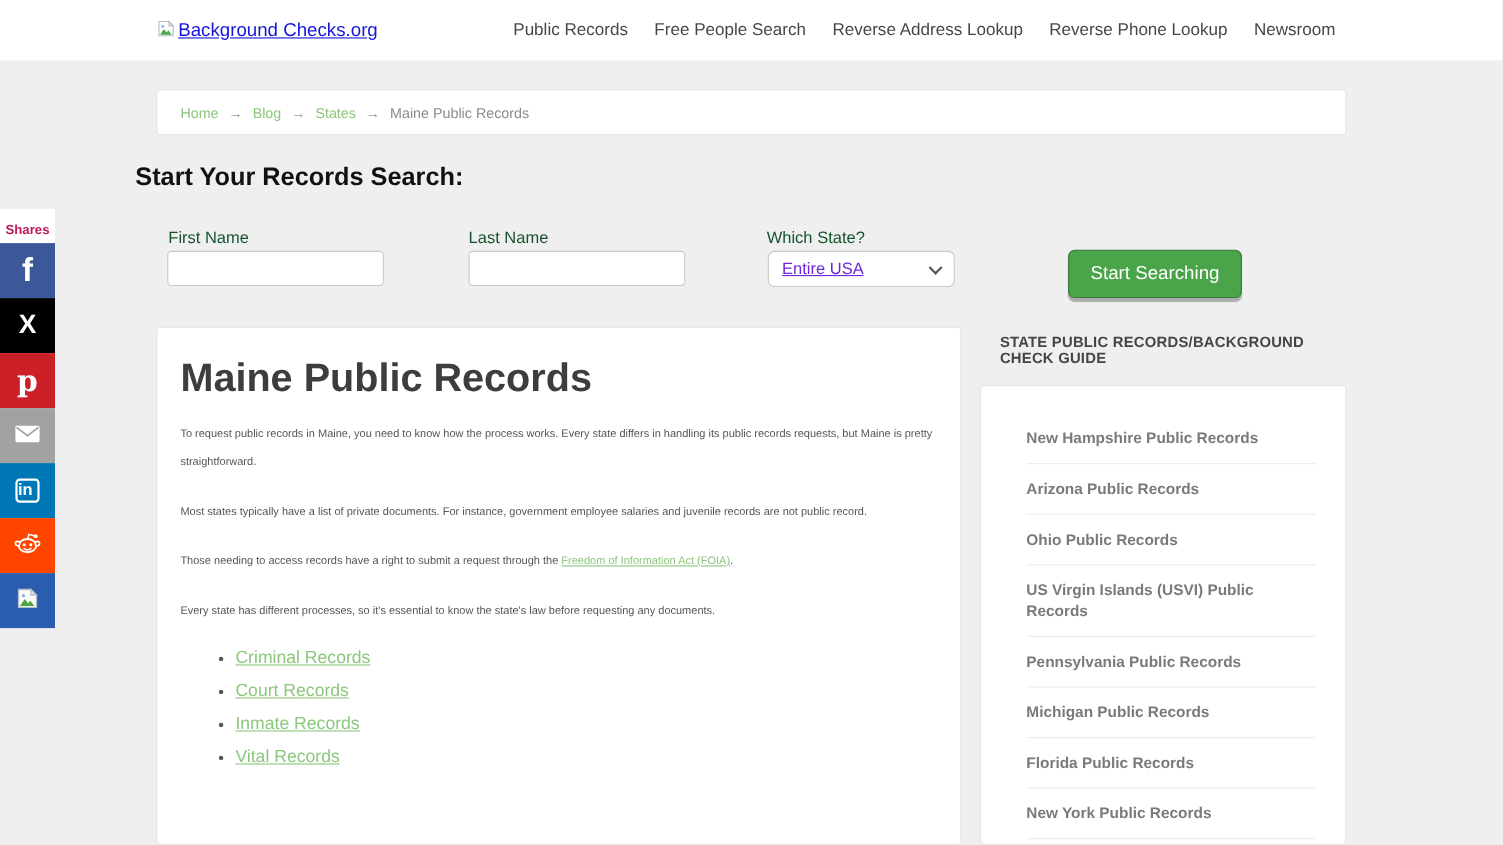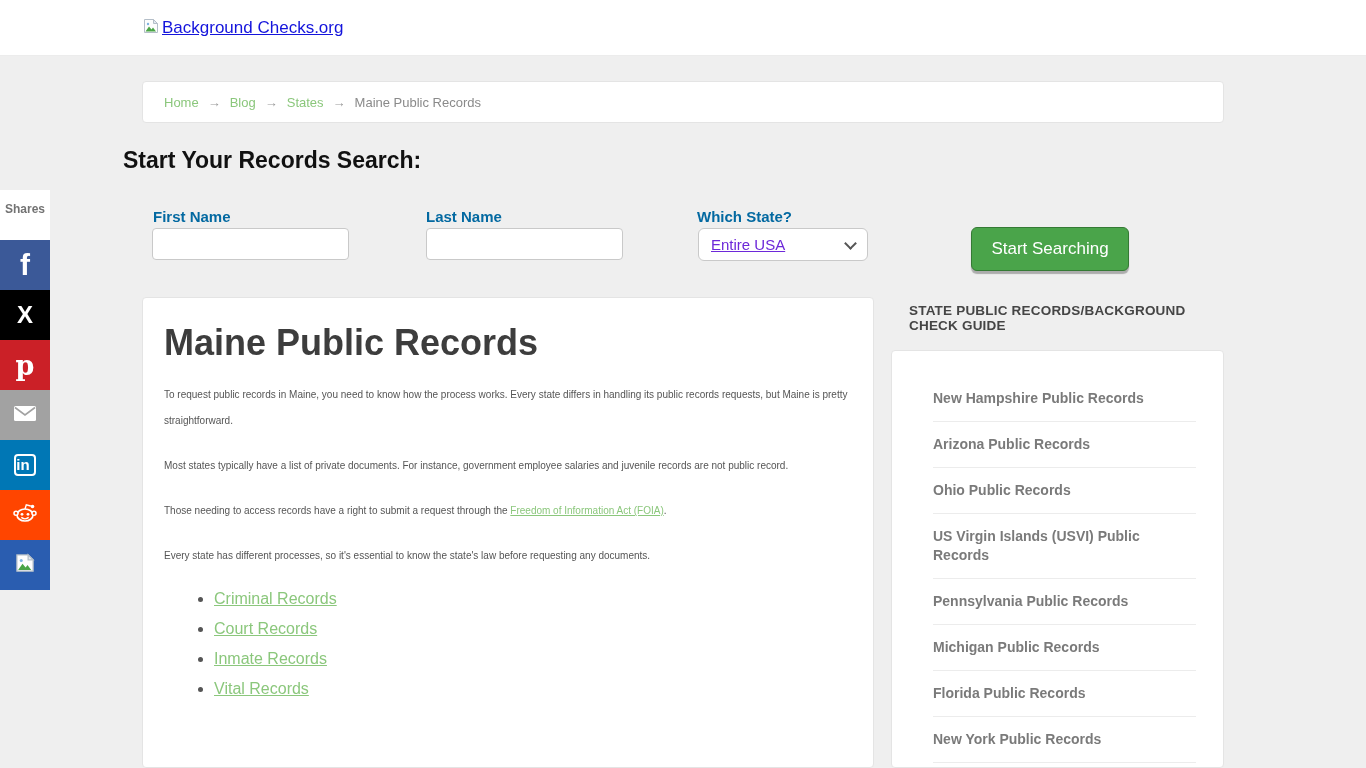--- a/index.html
+++ b/index.html
@@ -25,22 +25,22 @@
     position:absolute; right:152px; top:0; height:56px;
     display:flex; align-items:center; gap:24px;
   }
   .main-nav a {
     font-size:15.5px; color:#474747; text-decoration:none; cursor:pointer;
   }
 
   
   .sharebar { position:absolute; left:0; top:190px; width:50px; }
   .shares-label {
-    background:#ffffff; width:50px; height:50px;
-    font-size:12px; font-weight:bold; color:#737373;
+    background:#ffffff; width:50px; height:31px;
+    font-size:12px; font-weight:bold; color:#be185d;
     display:flex; align-items:flex-start; justify-content:center; padding-top:12px;
   }
   .sb {
     display:flex; width:50px; height:50px; align-items:center; justify-content:center;
     cursor:pointer; text-decoration:none;
   }
   .sb-fb  { background:#3b5998; }
   .sb-x   { background:#000000; }
   .sb-pin { background:#cb2027; }
   .sb-em  { background:#a2a2a2; }
@@ -64,21 +64,21 @@
   }
   .breadcrumb-card a { color:#8bc77c; text-decoration:none; cursor:pointer; }
   .crumb-sep { color:#9a9a9a; margin:0 9px; }
   .crumb-current { color:#8a8a8a; }
 
   
   .search-title {
     position:absolute; left:123px; top:147px;
     font-size:23px; font-weight:bold; color:#111;
   }
-  .field-label { position:absolute; font-size:15px; font-weight:bold; color:#0369a1; }
+  .field-label { position:absolute; font-size:15px; font-weight:normal; color:#14532d; }
   .lbl-fn { left:153px; top:208px; }
   .lbl-ln { left:426px; top:208px; }
   .lbl-st { left:697px; top:208px; }
   .text-input {
     position:absolute; top:228px; width:197px; height:32px;
     border:1px solid #c9c9c9; border-radius:4px; background:#fff;
     font-size:15px; padding:0 10px; color:#333; outline:none;
   }
   .in-fn { left:152px; }
   .in-ln { left:426px; }
@@ -149,20 +149,27 @@
     <span>
       <svg width="16" height="16" viewBox="0 0 16 16">
         <path d="M1.5 1.5h9l4 4v9h-13z" fill="#fdfdfd" stroke="#b4bec8"></path>
         <path d="M10.5 1.5l4 4h-4z" fill="#e2e9f0" stroke="#b4bec8"></path>
         <path d="M2.5 13.5l3.5-5 2.5 3 1.5-2 3 4z" fill="#4aa546"></path>
         <circle cx="5" cy="6" r="1.2" fill="#7fb3e0"></circle>
       </svg>
     </span>
     <span>Background Checks.org</span>
   </a>
+  <nav class="main-nav">
+    <a>Public Records</a>
+    <a>Free People Search</a>
+    <a>Reverse Address Lookup</a>
+    <a>Reverse Phone Lookup</a>
+    <a>Newsroom</a>
+  </nav>
 </header>
 
 <aside class="sharebar">
   <div class="shares-label">Shares</div>
   <a class="sb sb-fb">
     <span class="sb-glyph fb-f">f</span>
   </a>
   <a class="sb sb-x">
     <span class="sb-glyph x-x">X</span>
   </a>

